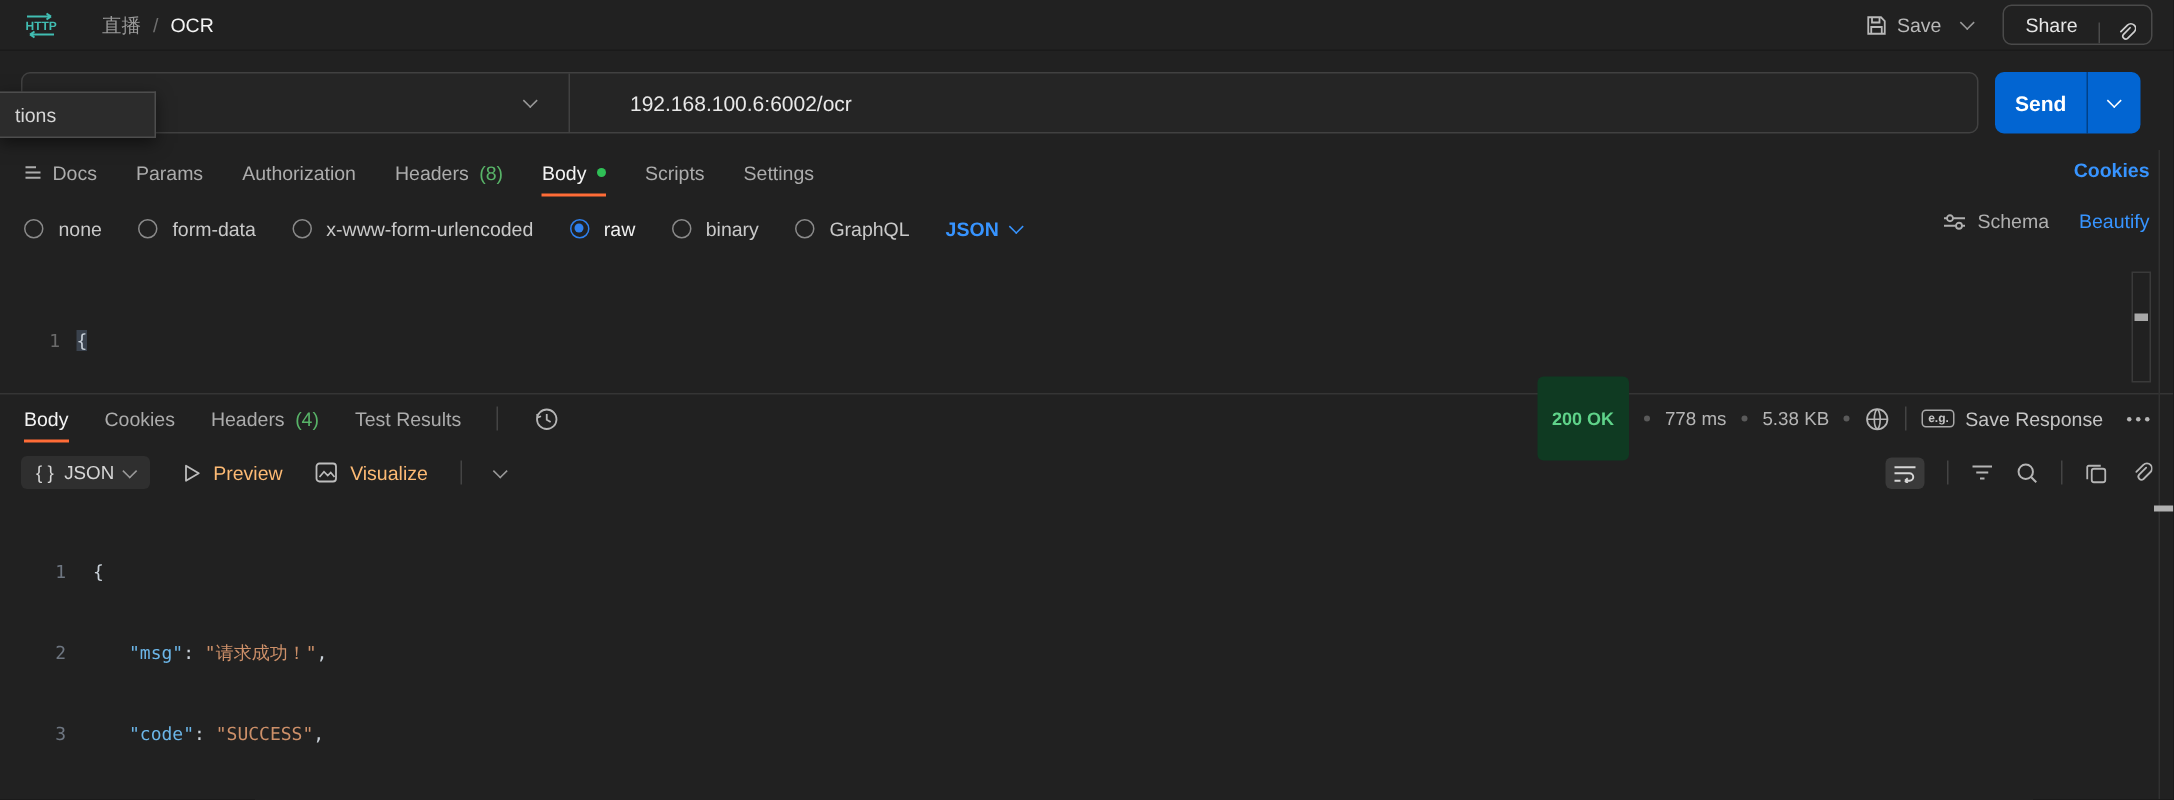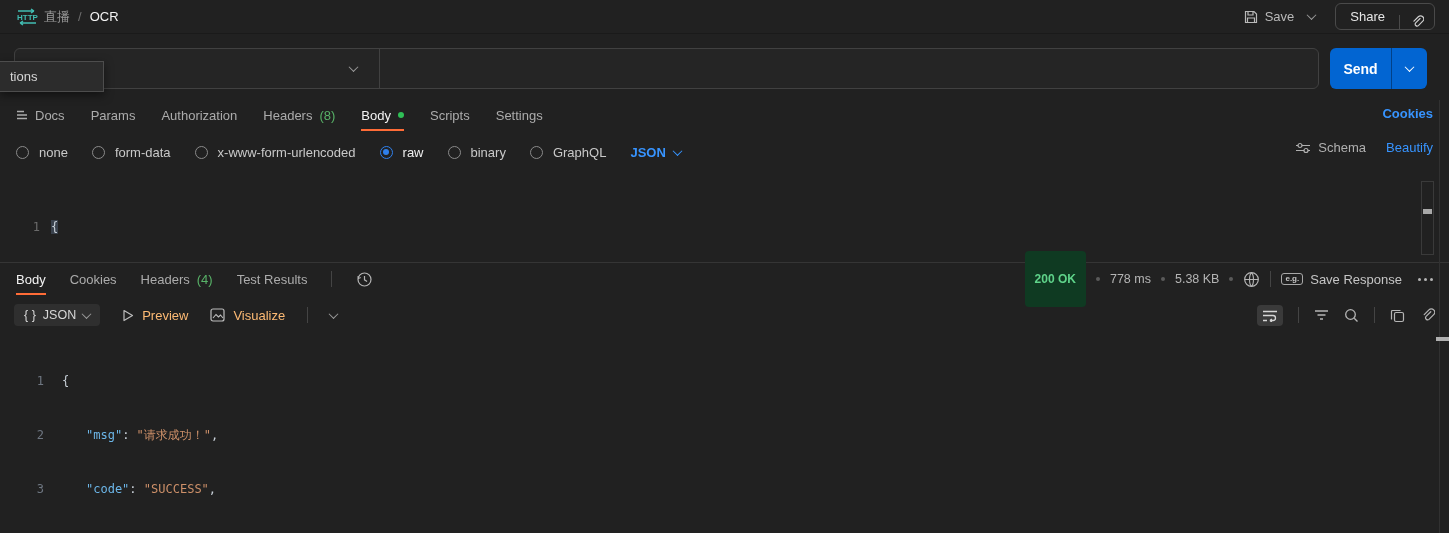--- a/index.html
+++ b/index.html
@@ -3,21 +3,21 @@
 <meta charset="utf-8">
 <style>
   * { margin:0; padding:0; box-sizing:border-box; }
   html,body { background:#161616; }
   .app{ position:relative; width:1449px; height:533px; background:#212121;
         font-family:"Liberation Sans", sans-serif; color:#c9c9c9; overflow:hidden; }
 
   
   .topbar{ position:absolute; top:0; left:0; right:0; height:34px; display:flex; align-items:center;
            padding:0 14px; background:#212121; border-bottom:1px solid #1a1a1a; }
-  .http-ico{ color:#41bdb2; margin-right:4px; display:flex; align-items:center; }
+  .http-ico{ color:#41bdb2; margin-right:28px; display:flex; align-items:center; }
   .crumb-dim{ color:#9a9a9a; font-size:13px; margin-right:8px; }
   .crumb-sep{ color:#6f6f6f; font-size:13px; margin-right:8px; }
   .crumb-cur{ color:#f3f3f3; font-size:13px; font-weight:normal; }
   .top-right{ margin-left:auto; display:flex; align-items:center; gap:14px; }
   .save-btn{ display:flex; align-items:center; gap:7px; color:#b9b9b9; font-size:13px; cursor:pointer; }
   .chev{ display:inline-block; width:7px; height:7px; border-right:1.5px solid currentColor;
          border-bottom:1.5px solid currentColor; transform:rotate(45deg) translate(-1px,-1px); }
   .share-group{ display:flex; align-items:flex-end; border:1px solid #4a4a4a; border-radius:6px; overflow:hidden; margin-left:6px;}
   .share-main{ padding:5px 14px; font-size:13px; color:#e6e6e6; cursor:pointer; }
   .share-clip{ display:flex; align-items:center; padding:0 10px; border-left:1px solid #4a4a4a; color:#cfcfcf; cursor:pointer;}
@@ -144,20 +144,21 @@
         </span>
       </div>
     </div>
   </div>
 
   <div class="url-box">
     <div class="method-wrap">
       <span class="method-label">POST</span>
       <span class="chev"></span>
     </div>
+    <input class="url-input" value="192.168.100.6:6002/ocr" style="">
   </div>
   <div class="send-btn">
     <span class="send-main">Send</span>
     <span class="send-arrow">
         <span class="chev"></span>
       </span>
   </div>
   <div class="tooltip">tions</div>
 
   <div class="req-tabs">

